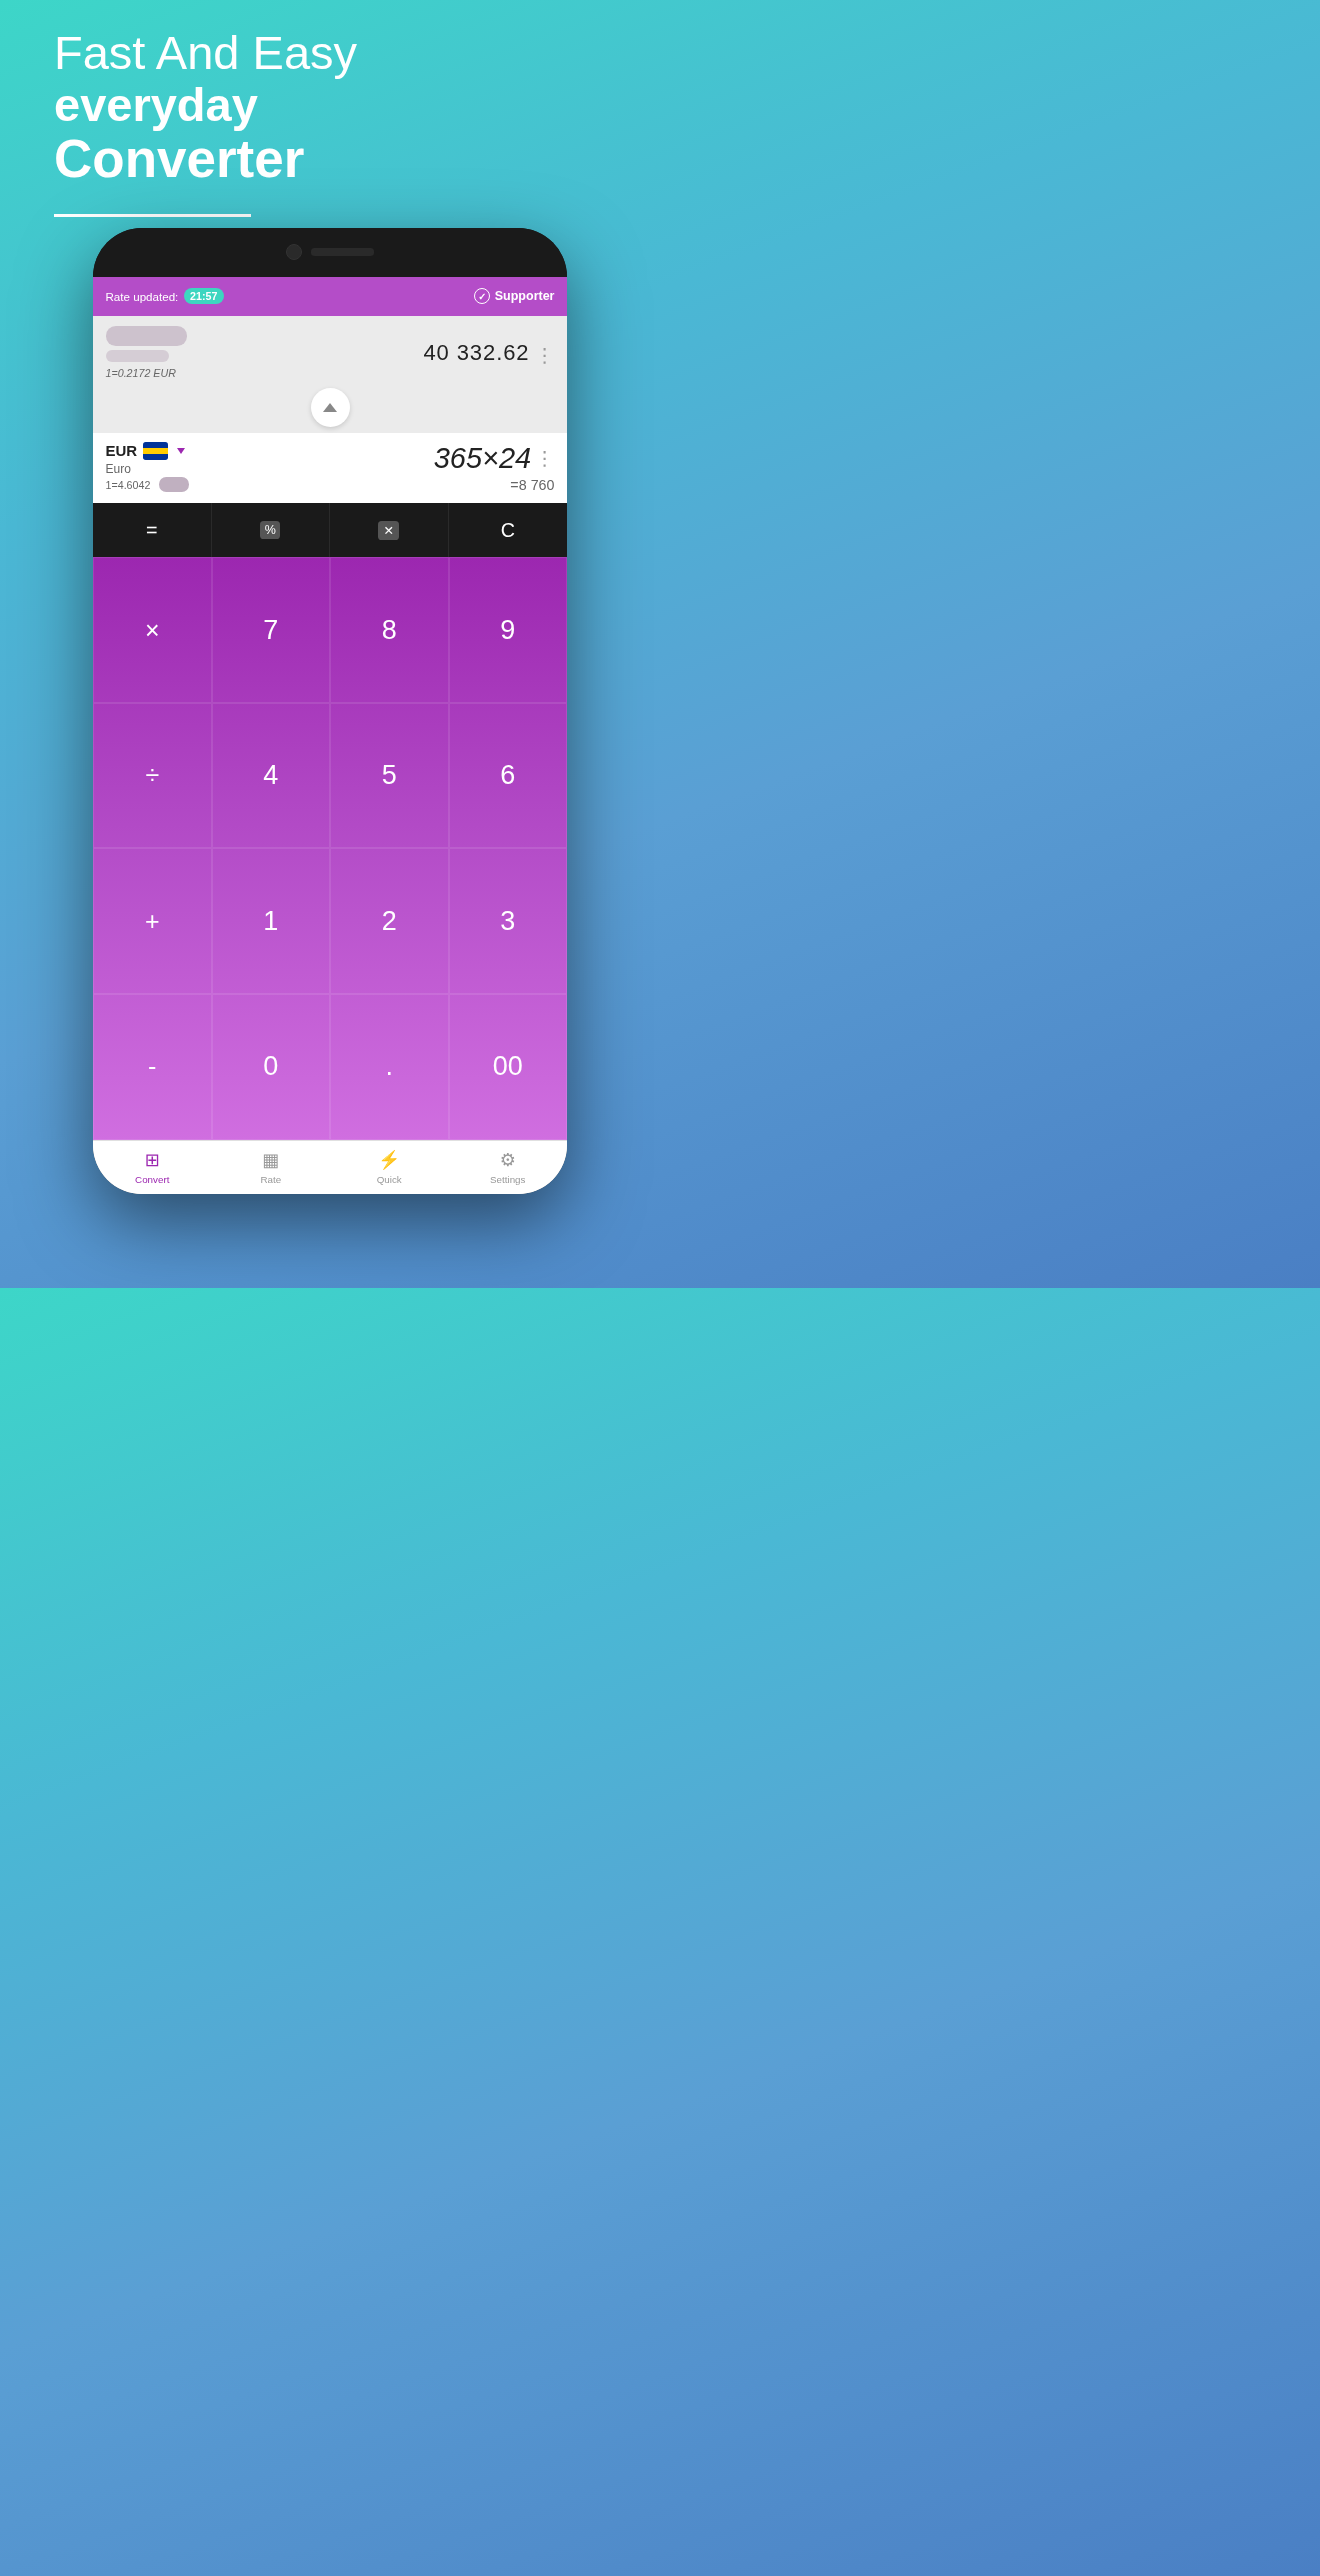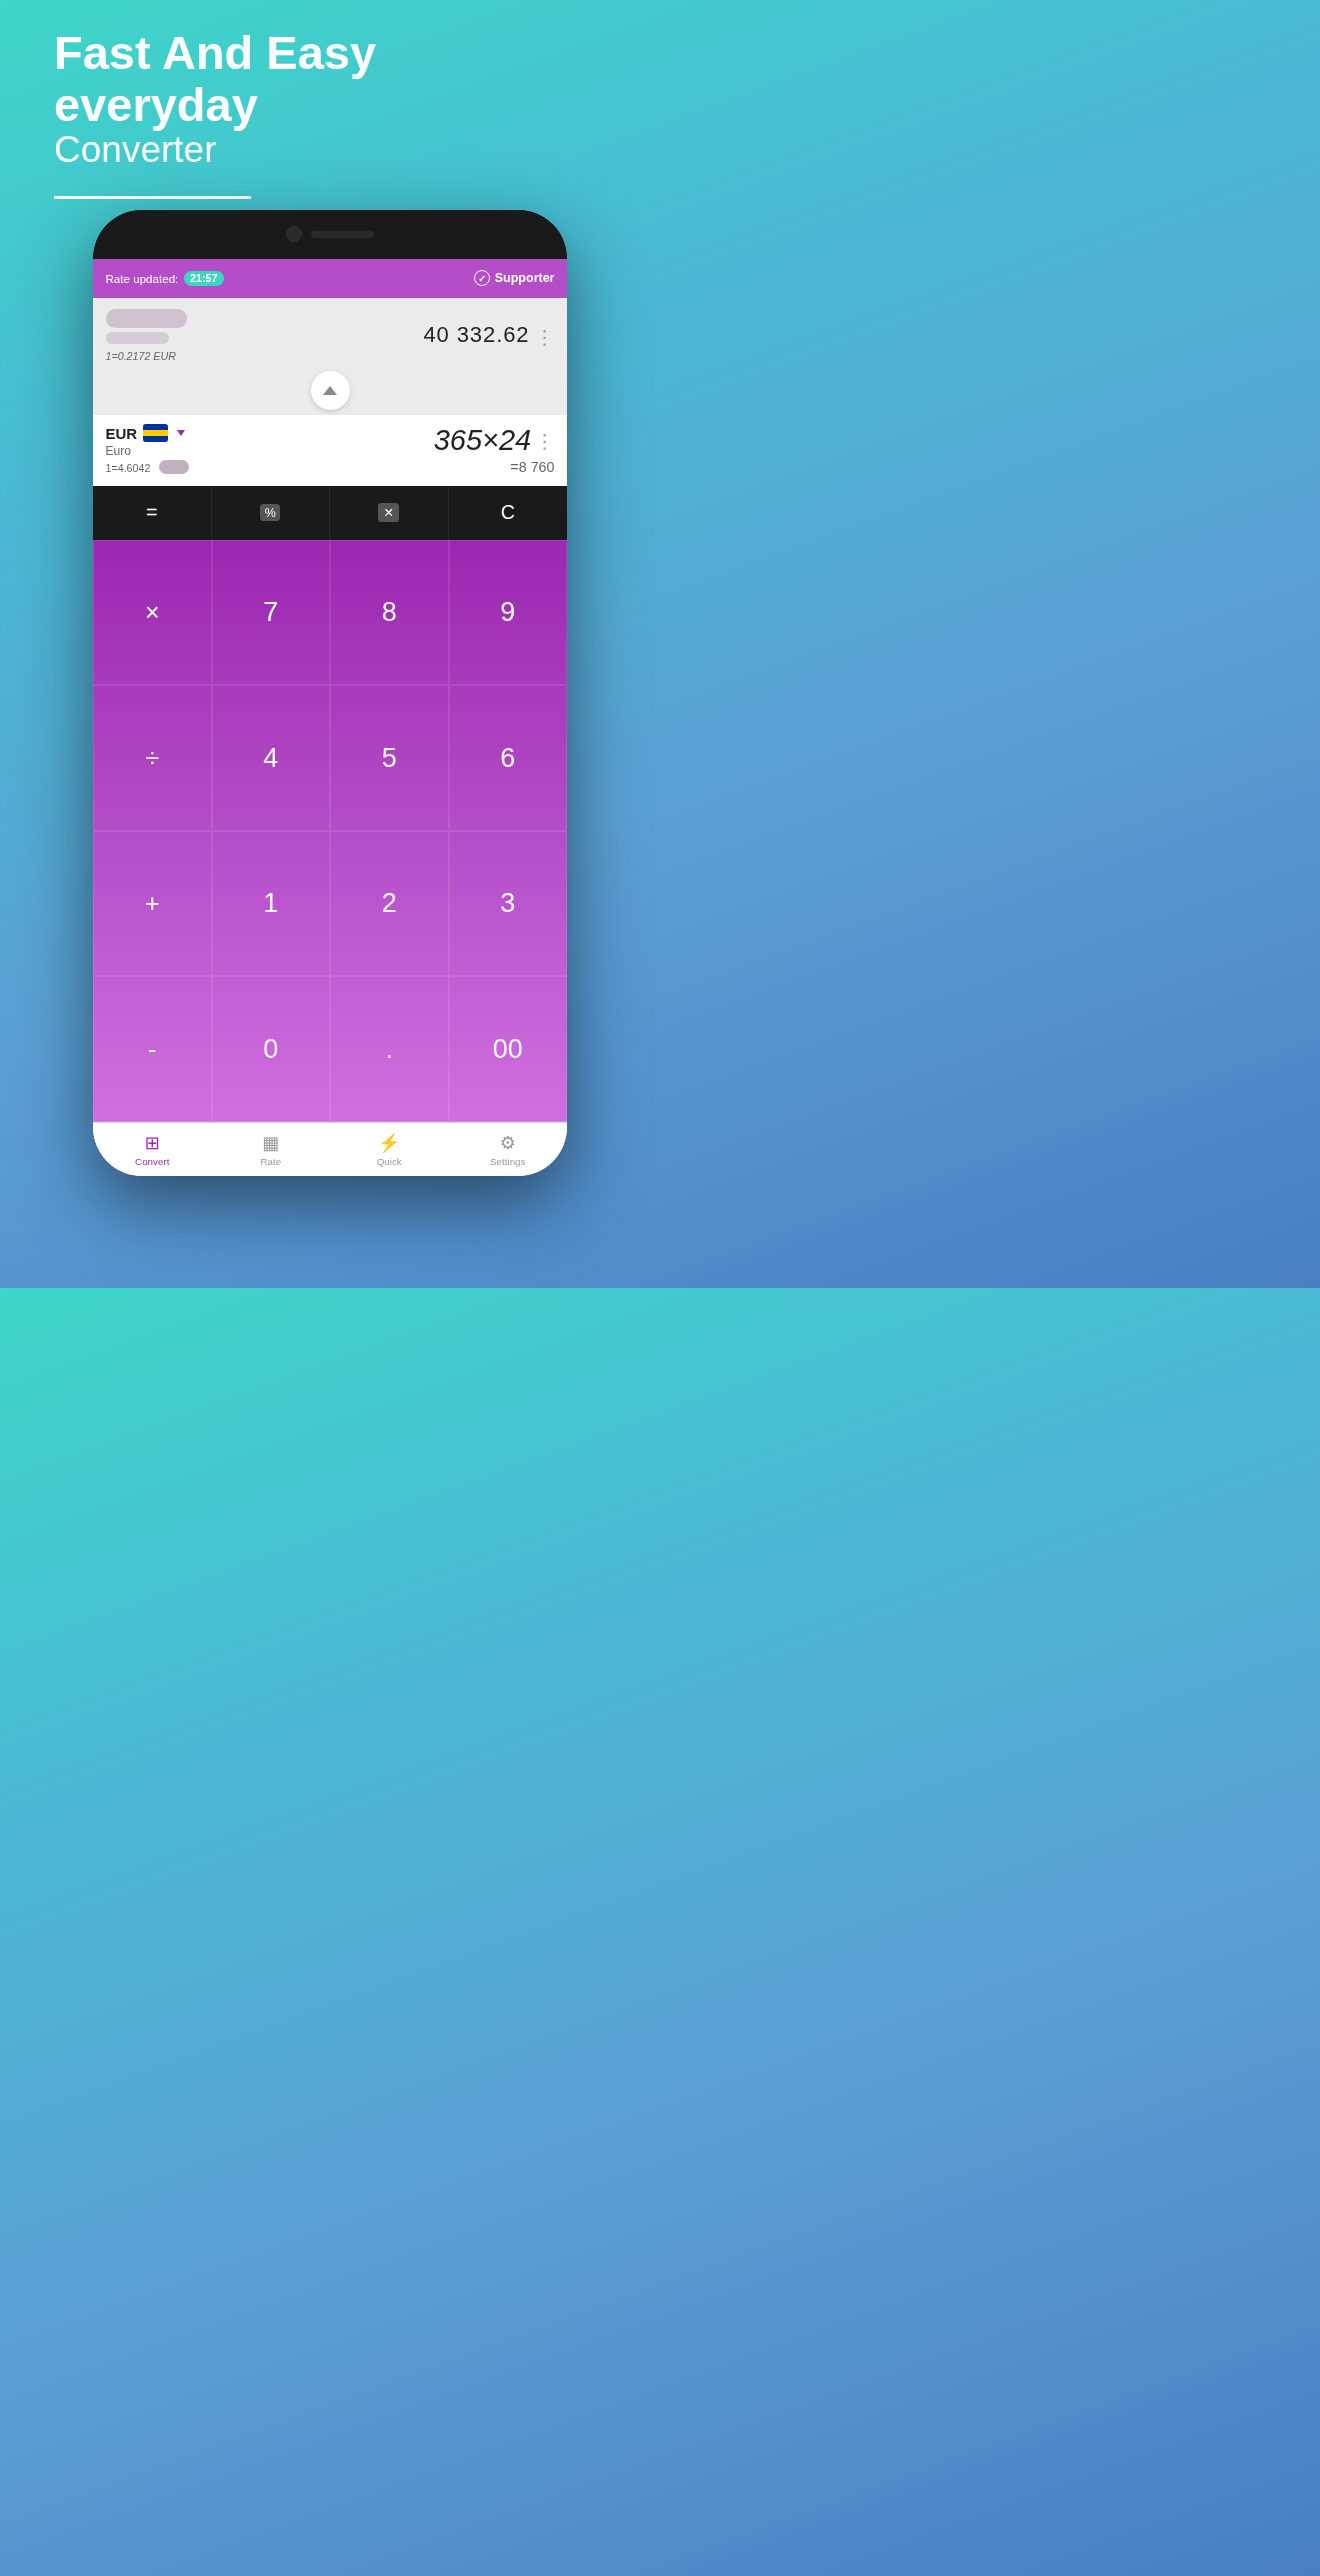--- a/index.html
+++ b/index.html
@@ -13,31 +13,31 @@
     }
 
     
     .hero-text {
       text-align: left;
       padding: 27px 54px 18px 54px;
       color: white;
     }
     .hero-text .line1 {
       font-size: 47px;
-      font-weight: 700;
+      font-weight: 400;
       line-height: 1.1;
     }
     .hero-text .line2 {
       font-size: 47px;
       font-weight: 900;
       line-height: 1.1;
     }
     .hero-text .line3 {
-      font-size: 37px;
-      font-weight: 400;
+      font-size: 53px;
+      font-weight: 700;
       line-height: 1.1;
       margin-bottom: 7.2px;
     }
     .hero-underline {
       width: 197px;
       height: 2.7px;
       background: white;
       margin: 0 54px;
     }
 

